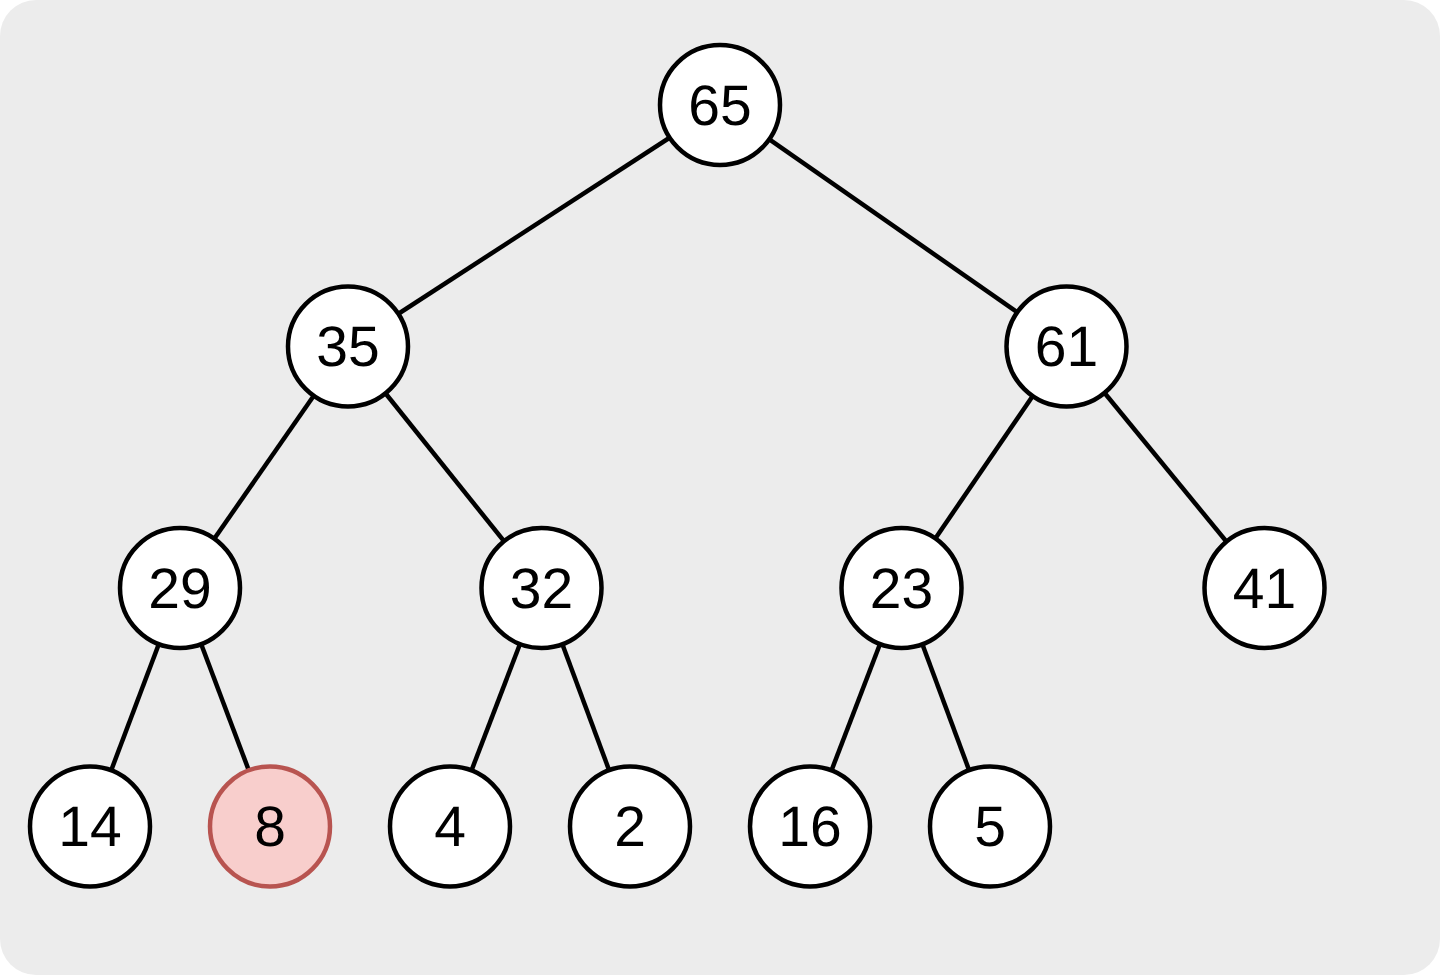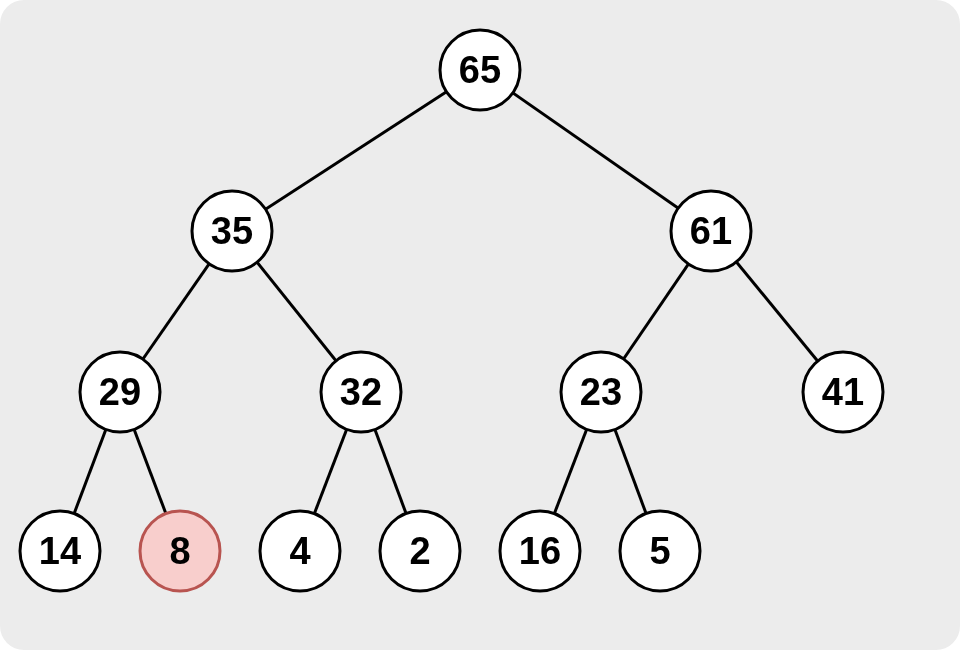--- a/index.html
+++ b/index.html
@@ -11,21 +11,20 @@
   .stage {
     position: relative;
     width: 960px;
     height: 650px;
     overflow: hidden;
   }
   .canvas {
     position: absolute;
     inset: 0;
     border-radius: 24px;
-    font-weight: bold;
   }
   svg { display: block; }
   svg text {
     font-family: "Liberation Sans", sans-serif;
     user-select: none;
   }
 </style>
 </head>
 <body style="background: rgb(255, 255, 255);">
 

